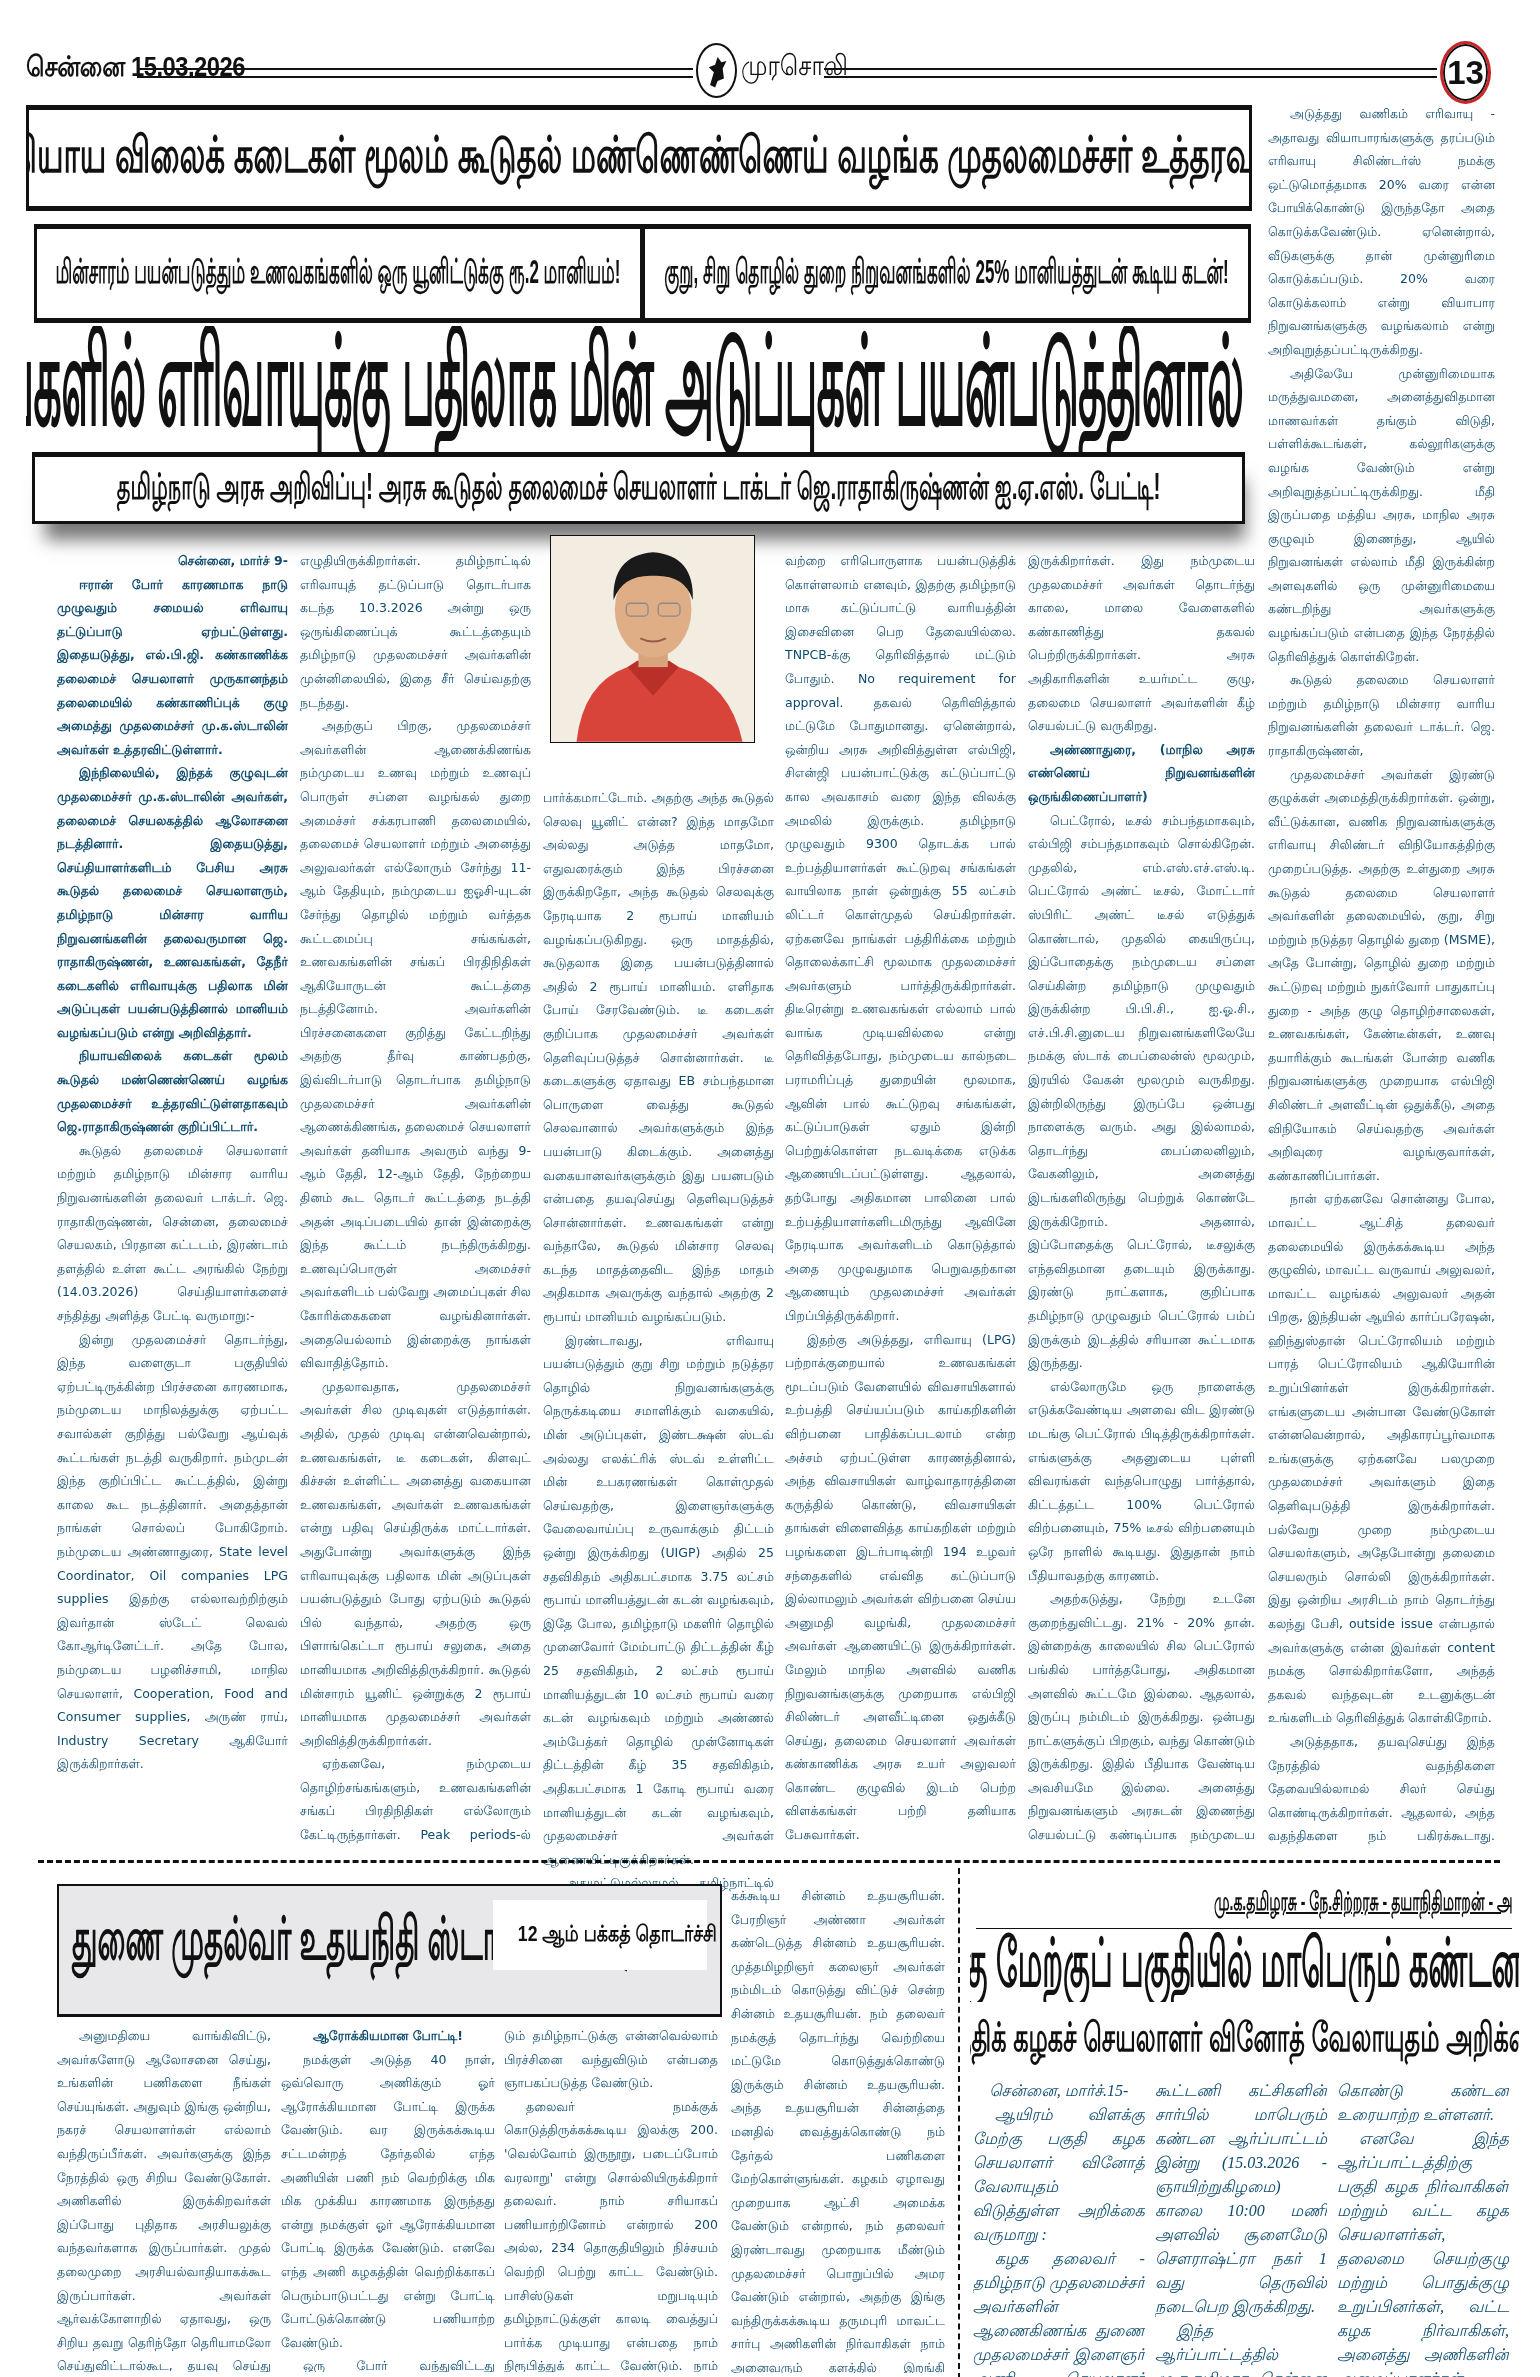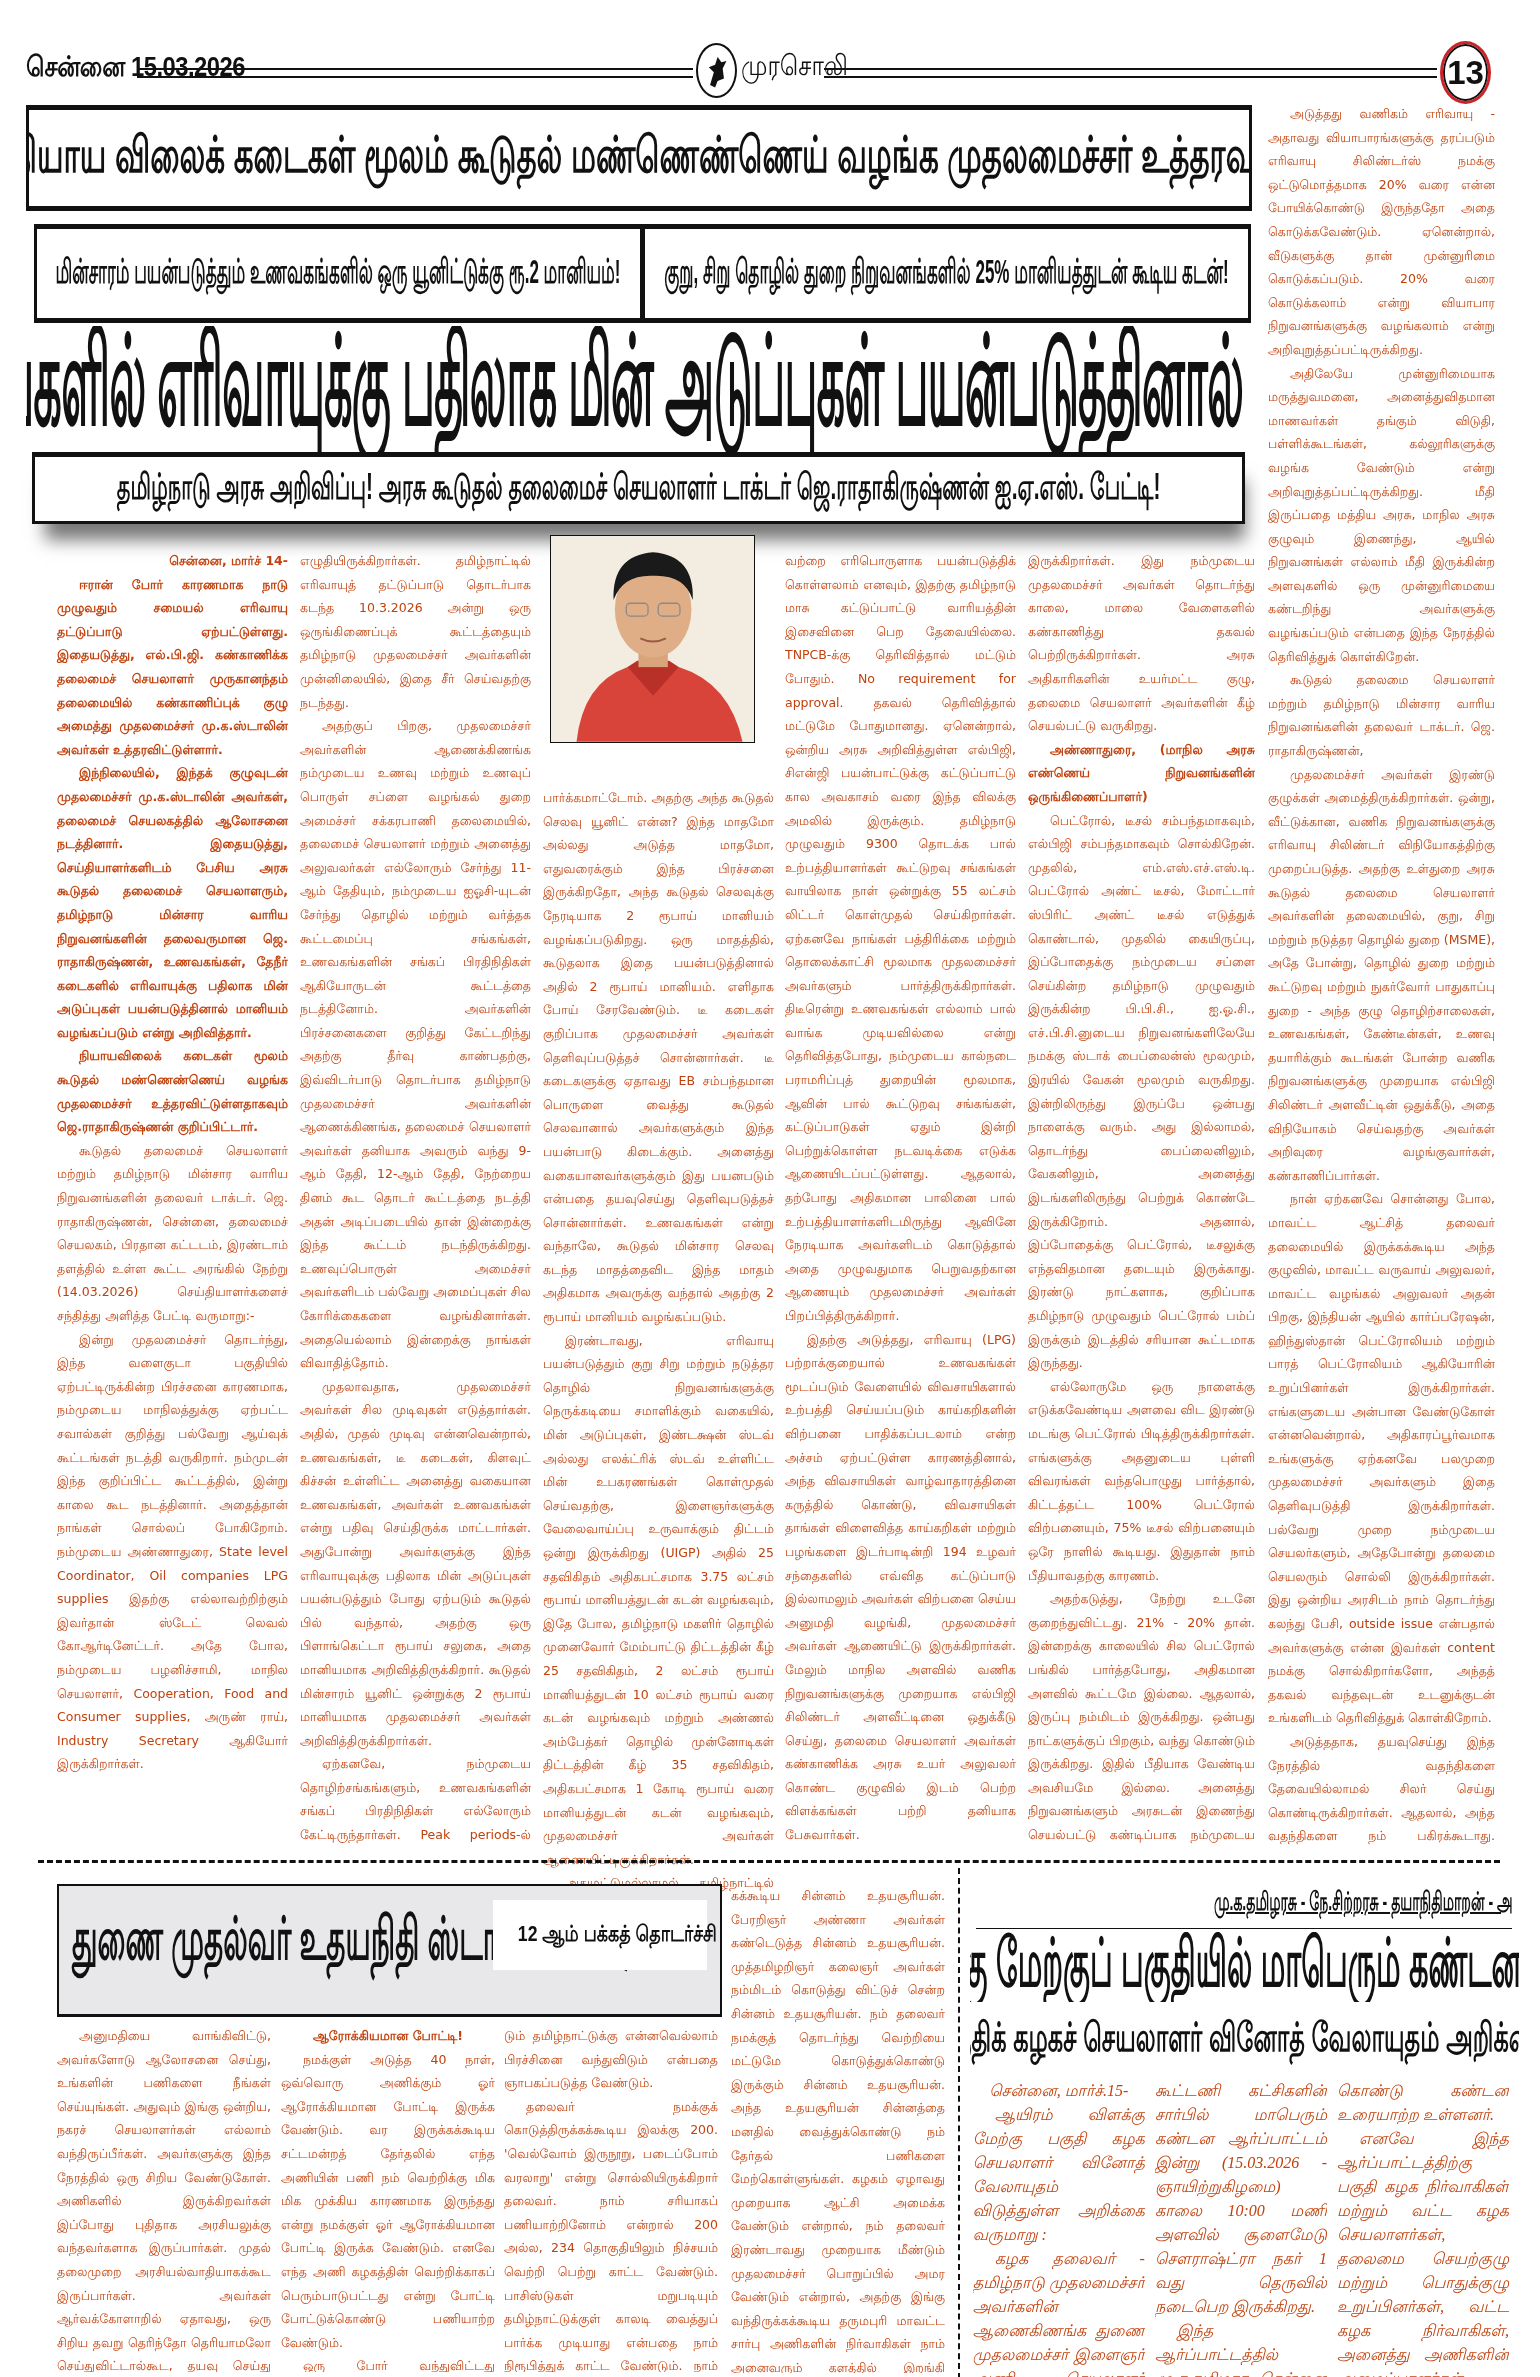--- a/index.html
+++ b/index.html
@@ -13,21 +13,21 @@
   
   .hbox{position:absolute;border:3.2px solid #111;border-top-width:5.7px;border-bottom-width:5.7px;background:#fff;display:flex;align-items:center;justify-content:center;overflow:hidden;}
   .hl{font-family:"Liberation Sans",sans-serif;font-weight:bold;white-space:nowrap;transform-origin:center;}
   .hl1{font-size:50px;transform:scaleX(0.62);}
   .hl2{font-size:34px;transform:scaleX(0.5);}
   .hl-main{position:absolute;left:25.5px;top:326px;width:1232px;height:128px;display:flex;align-items:center;justify-content:center;overflow:hidden;}
   .hl-main span{font-family:"Liberation Sans",sans-serif;font-weight:bold;font-size:96px;transform:scaleX(0.46) scaleY(1.3);white-space:nowrap;letter-spacing:-1.3px;}
   .subbox{position:absolute;left:32px;top:452px;width:1207px;height:64px;border:3.2px solid #111;border-top-width:5.1px;background:#fff;box-shadow:6.4px 22px 16.6px -6.4px #777;display:flex;align-items:center;justify-content:center;overflow:hidden;}
   .subbox span{font-family:"Liberation Sans",sans-serif;font-weight:bold;font-size:36px;transform:scaleX(0.58);white-space:nowrap;}
   
-  .col{position:absolute;font-family:"DejaVu Sans",sans-serif;font-size:12.5px;line-height:23.6px;text-align:justify;overflow:hidden;color:#c2410c;}
+  .col{position:absolute;font-family:"DejaVu Sans",sans-serif;font-size:12.5px;line-height:23.6px;text-align:justify;overflow:hidden;color:#0c4a6e;}
   .col p{margin:0;text-indent:22px;}
   .col.bold{font-weight:bold;}
   .col .dateline{text-align:right;text-indent:0;}
   .col .subhd{font-weight:bold;text-align:center;text-indent:0;}
   .photo{position:absolute;left:550px;top:535px;width:203px;height:206px;border:1.9px solid #111;overflow:hidden;background:#f3ece1;}
   .divider-dash{position:absolute;left:38px;width:1469px;border-top:3.2px dashed #111;}
   
   .bl-box{position:absolute;left:57px;top:1884px;width:661px;height:128px;border:2.6px solid #111;border-bottom-width:3.8px;background:#e8e8ea;}
   .bl-title{position:absolute;left:12.8px;top:19px;font-family:"Liberation Sans",sans-serif;font-weight:bold;font-size:59px;white-space:nowrap;transform:scaleX(0.5);transform-origin:left;}
   .bl-cont{position:absolute;left:434px;top:14px;width:214px;height:70px;background:#fff;display:flex;align-items:center;font-family:"Liberation Sans",sans-serif;font-weight:bold;font-size:22px;white-space:nowrap;}
@@ -68,21 +68,21 @@
   <span class="hl hl2">குறு, சிறு தொழில் துறை நிறுவனங்களில் 25% மானியத்துடன் கூடிய கடன்!</span>
 </div>
 <div class="hl-main">
   <span>உணவகங்களில் எரிவாயுக்கு பதிலாக மின் அடுப்புகள் பயன்படுத்தினால் மானியம்!</span>
 </div>
 <div class="subbox">
   <span>தமிழ்நாடு அரசு அறிவிப்பு! அரசு கூடுதல் தலைமைச் செயலாளர் டாக்டர் ஜெ.ராதாகிருஷ்ணன் ஐ.ஏ.எஸ். பேட்டி!</span>
 </div>
 
 <div class="col bold" style="left:57px;top:549px;width:231px;height:1303px;">
-  <p class="dateline">சென்னை, மார்ச் 14-</p>
+  <p class="dateline">சென்னை, மார்ச் 9-</p>
   <p>ஈரான் போர் காரணமாக நாடு முழுவதும் சமையல் எரிவாயு தட்டுப்பாடு ஏற்பட்டுள்ளது. இதையடுத்து, எல்.பி.ஜி. கண்காணிக்க தலைமைச் செயலாளர் முருகானந்தம் தலைமையில் கண்காணிப்புக் குழு அமைத்து முதலமைச்சர் மு.க.ஸ்டாலின் அவர்கள் உத்தரவிட்டுள்ளார்.</p>
   <p>இந்நிலையில், இந்தக் குழுவுடன் முதலமைச்சர் மு.க.ஸ்டாலின் அவர்கள், தலைமைச் செயலகத்தில் ஆலோசனை நடத்தினார். இதையடுத்து, செய்தியாளர்களிடம் பேசிய அரசு கூடுதல் தலைமைச் செயலாளரும், தமிழ்நாடு மின்சார வாரிய நிறுவனங்களின் தலைவருமான ஜெ. ராதாகிருஷ்ணன், உணவகங்கள், தேநீர் கடைகளில் எரிவாயுக்கு பதிலாக மின் அடுப்புகள் பயன்படுத்தினால் மானியம் வழங்கப்படும் என்று அறிவித்தார்.</p>
   <p>நியாயவிலைக் கடைகள் மூலம் கூடுதல் மண்ணெண்ணெய் வழங்க முதலமைச்சர் உத்தரவிட்டுள்ளதாகவும் ஜெ.ராதாகிருஷ்ணன் குறிப்பிட்டார்.</p>
   <p style="font-weight:normal">கூடுதல் தலைமைச் செயலாளர் மற்றும் தமிழ்நாடு மின்சார வாரிய நிறுவனங்களின் தலைவர் டாக்டர். ஜெ. ராதாகிருஷ்ணன், சென்னை, தலைமைச் செயலகம், பிரதான கட்டடம், இரண்டாம் தளத்தில் உள்ள கூட்ட அரங்கில் நேற்று (14.03.2026) செய்தியாளர்களைச் சந்தித்து அளித்த பேட்டி வருமாறு:-</p>
   <p style="font-weight:normal">இன்று முதலமைச்சர் தொடர்ந்து, இந்த வளைகுடா பகுதியில் ஏற்பட்டிருக்கின்ற பிரச்சனை காரணமாக, நம்முடைய மாநிலத்துக்கு ஏற்பட்ட சவால்கள் குறித்து பல்வேறு ஆய்வுக் கூட்டங்கள் நடத்தி வருகிறார். நம்முடன் இந்த குறிப்பிட்ட கூட்டத்தில், இன்று காலை கூட நடத்தினார். அதைத்தான் நாங்கள் சொல்லப் போகிறோம். நம்முடைய அண்ணாதுரை, State level Coordinator, Oil companies LPG supplies இதற்கு எல்லாவற்றிற்கும் இவர்தான் ஸ்டேட் லெவல் கோஆர்டினேட்டர். அதே போல, நம்முடைய பழனிச்சாமி, மாநில செயலாளர், Cooperation, Food and Consumer supplies, அருண் ராய், Industry Secretary ஆகியோர் இருக்கிறார்கள்.</p>
 
 </div>
 
 <div class="col" style="left:300px;top:549px;width:231px;height:1303px;">
   <p style="text-indent:0">எழுதியிருக்கிறார்கள். தமிழ்நாட்டில் எரிவாயுத் தட்டுப்பாடு தொடர்பாக கடந்த 10.3.2026 அன்று ஒரு ஒருங்கிணைப்புக் கூட்டத்தையும் தமிழ்நாடு முதலமைச்சர் அவர்களின் முன்னிலையில், இதை சீர் செய்வதற்கு நடந்தது.</p>

